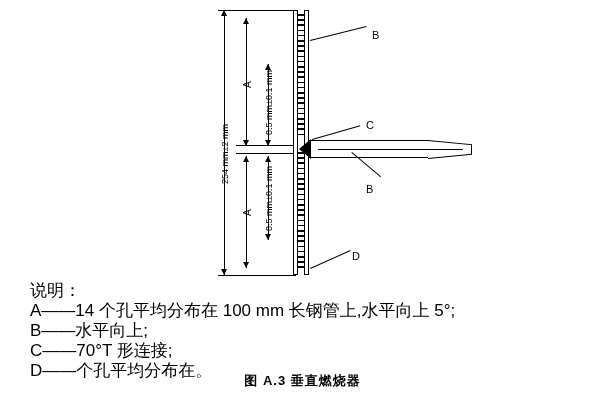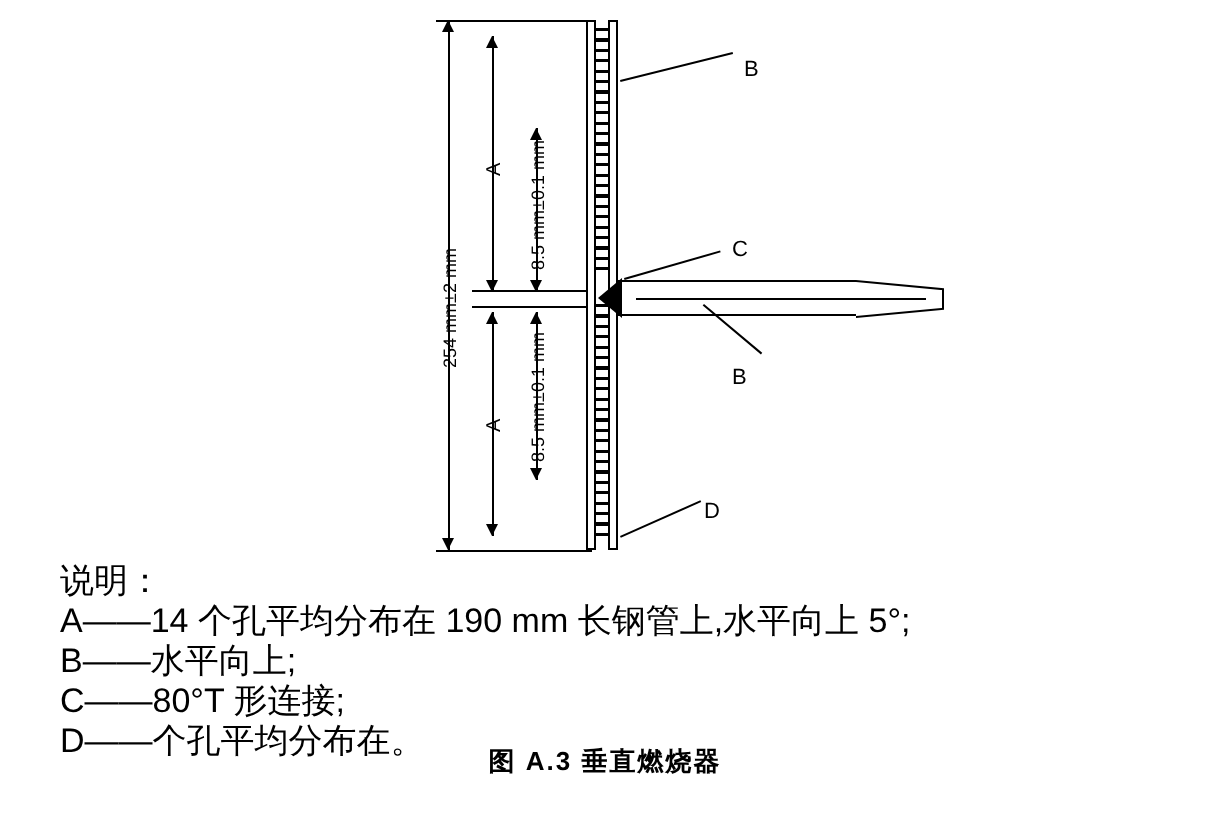--- a/index.html
+++ b/index.html
@@ -297,21 +297,21 @@
     <div class="leader" style="left:352px; top:152px; width:38px; transform: rotate(40deg);"></div>
     <div class="callout" style="left:366px; top:184px;">B</div>
 
     <div class="leader" style="left:310px; top:268px; width:44px; transform: rotate(-24deg);"></div>
     <div class="callout" style="left:352px; top:251px;">D</div>
 
   </div>
 
   <div class="legend">
     <div>说明：</div>
-    <div>A——14 个孔平均分布在 190 mm 长钢管上,水平向上 5°;</div>
+    <div>A——14 个孔平均分布在 100 mm 长钢管上,水平向上 5°;</div>
     <div>B——水平向上;</div>
-    <div>C——80°T 形连接;</div>
+    <div>C——70°T 形连接;</div>
     <div>D——个孔平均分布在。</div>
   </div>
 
   <div class="caption">图 A.3   垂直燃烧器</div>
 
 </div>
 
 </body></html>

